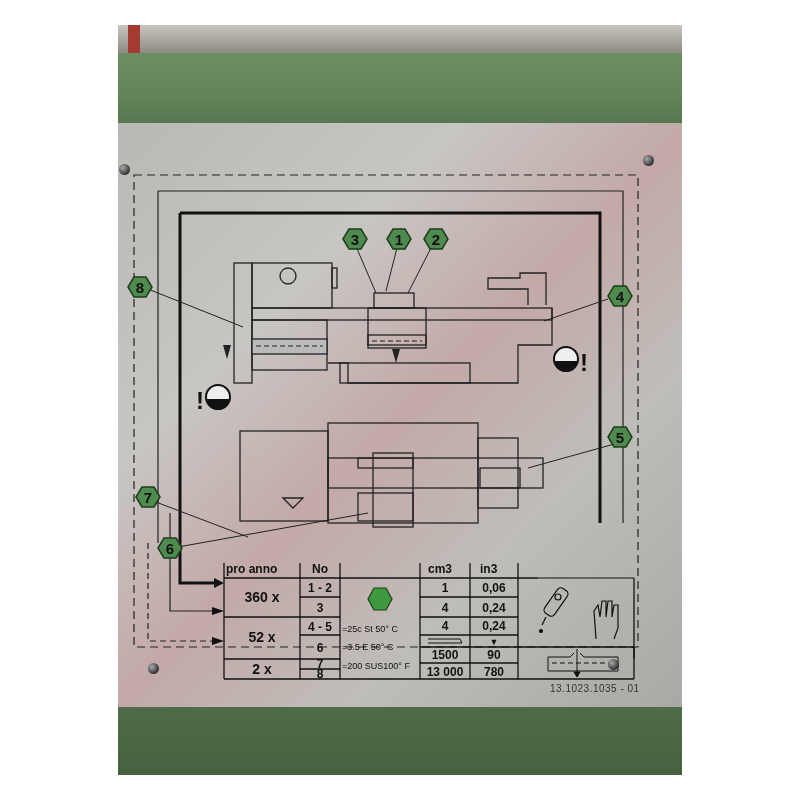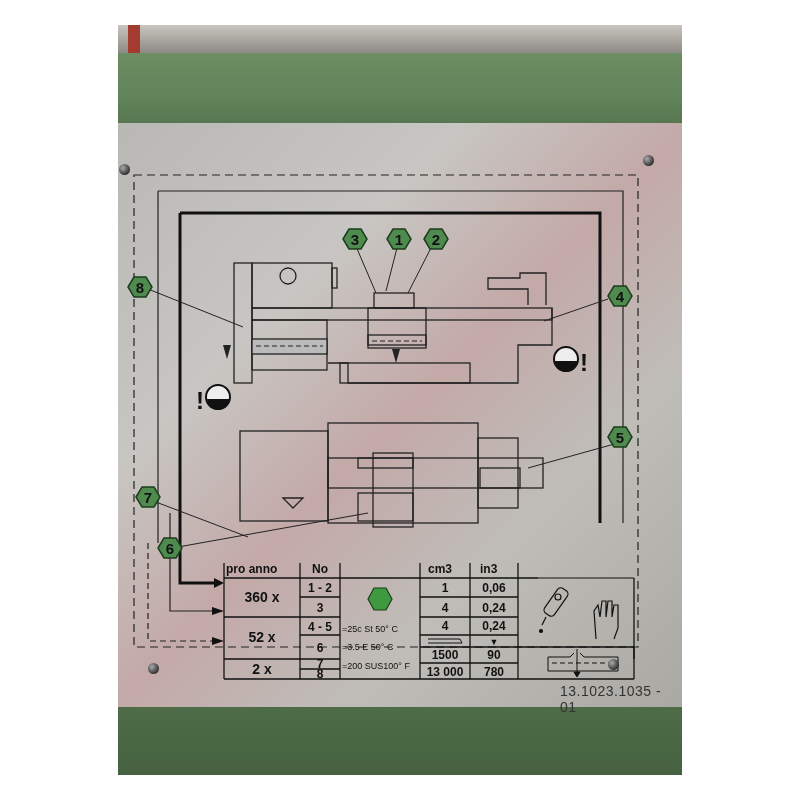--- a/index.html
+++ b/index.html
@@ -6,21 +6,21 @@
   body { width:800px; height:800px; position:relative; overflow:hidden; font-family:"Liberation Sans", sans-serif; }
   .photo { position:absolute; left:118px; top:25px; width:564px; height:750px; overflow:hidden; background:#4e6b47; }
   .bg-top { position:absolute; left:0; top:0; width:564px; height:28px; background:linear-gradient(180deg,#c9c6bf,#8d8a85); }
   .bg-top .pipe { position:absolute; left:10px; top:0; width:12px; height:28px; background:#a43b30; }
   .green-beam { position:absolute; left:0; top:28px; width:564px; height:72px; background:linear-gradient(180deg,#6d8d62 0%,#62845a 60%,#56764f 100%); }
   .plate { position:absolute; left:0; top:98px; width:564px; height:590px;
     background:linear-gradient(135deg,#b9b8b4 0%,#c8c6c2 30%,#c3a9a8 50%,#bfbdb8 70%,#a9a8a2 100%); }
   .green-bottom { position:absolute; left:0; top:682px; width:564px; height:68px; background:linear-gradient(180deg,#4f6c48,#45613f); }
   .screw { position:absolute; width:11px; height:11px; border-radius:50%; background:radial-gradient(circle at 35% 35%,#aaa,#333 70%); }
   svg.drawing { position:absolute; left:0; top:98px; }
-  .part-no { position:absolute; left:432px; top:658px; font-size:14px; color:#333; letter-spacing:0.5px;margin-left:10px; }
+  .part-no { position:absolute; left:432px; top:658px; font-size:10px; color:#333; letter-spacing:0.5px; }
 </style>
 </head>
 <body>
 
 <div class="photo">
   <div class="bg-top">
       <div class="pipe"></div>
     </div>
   <div class="green-beam"></div>
   <div class="plate"></div>

